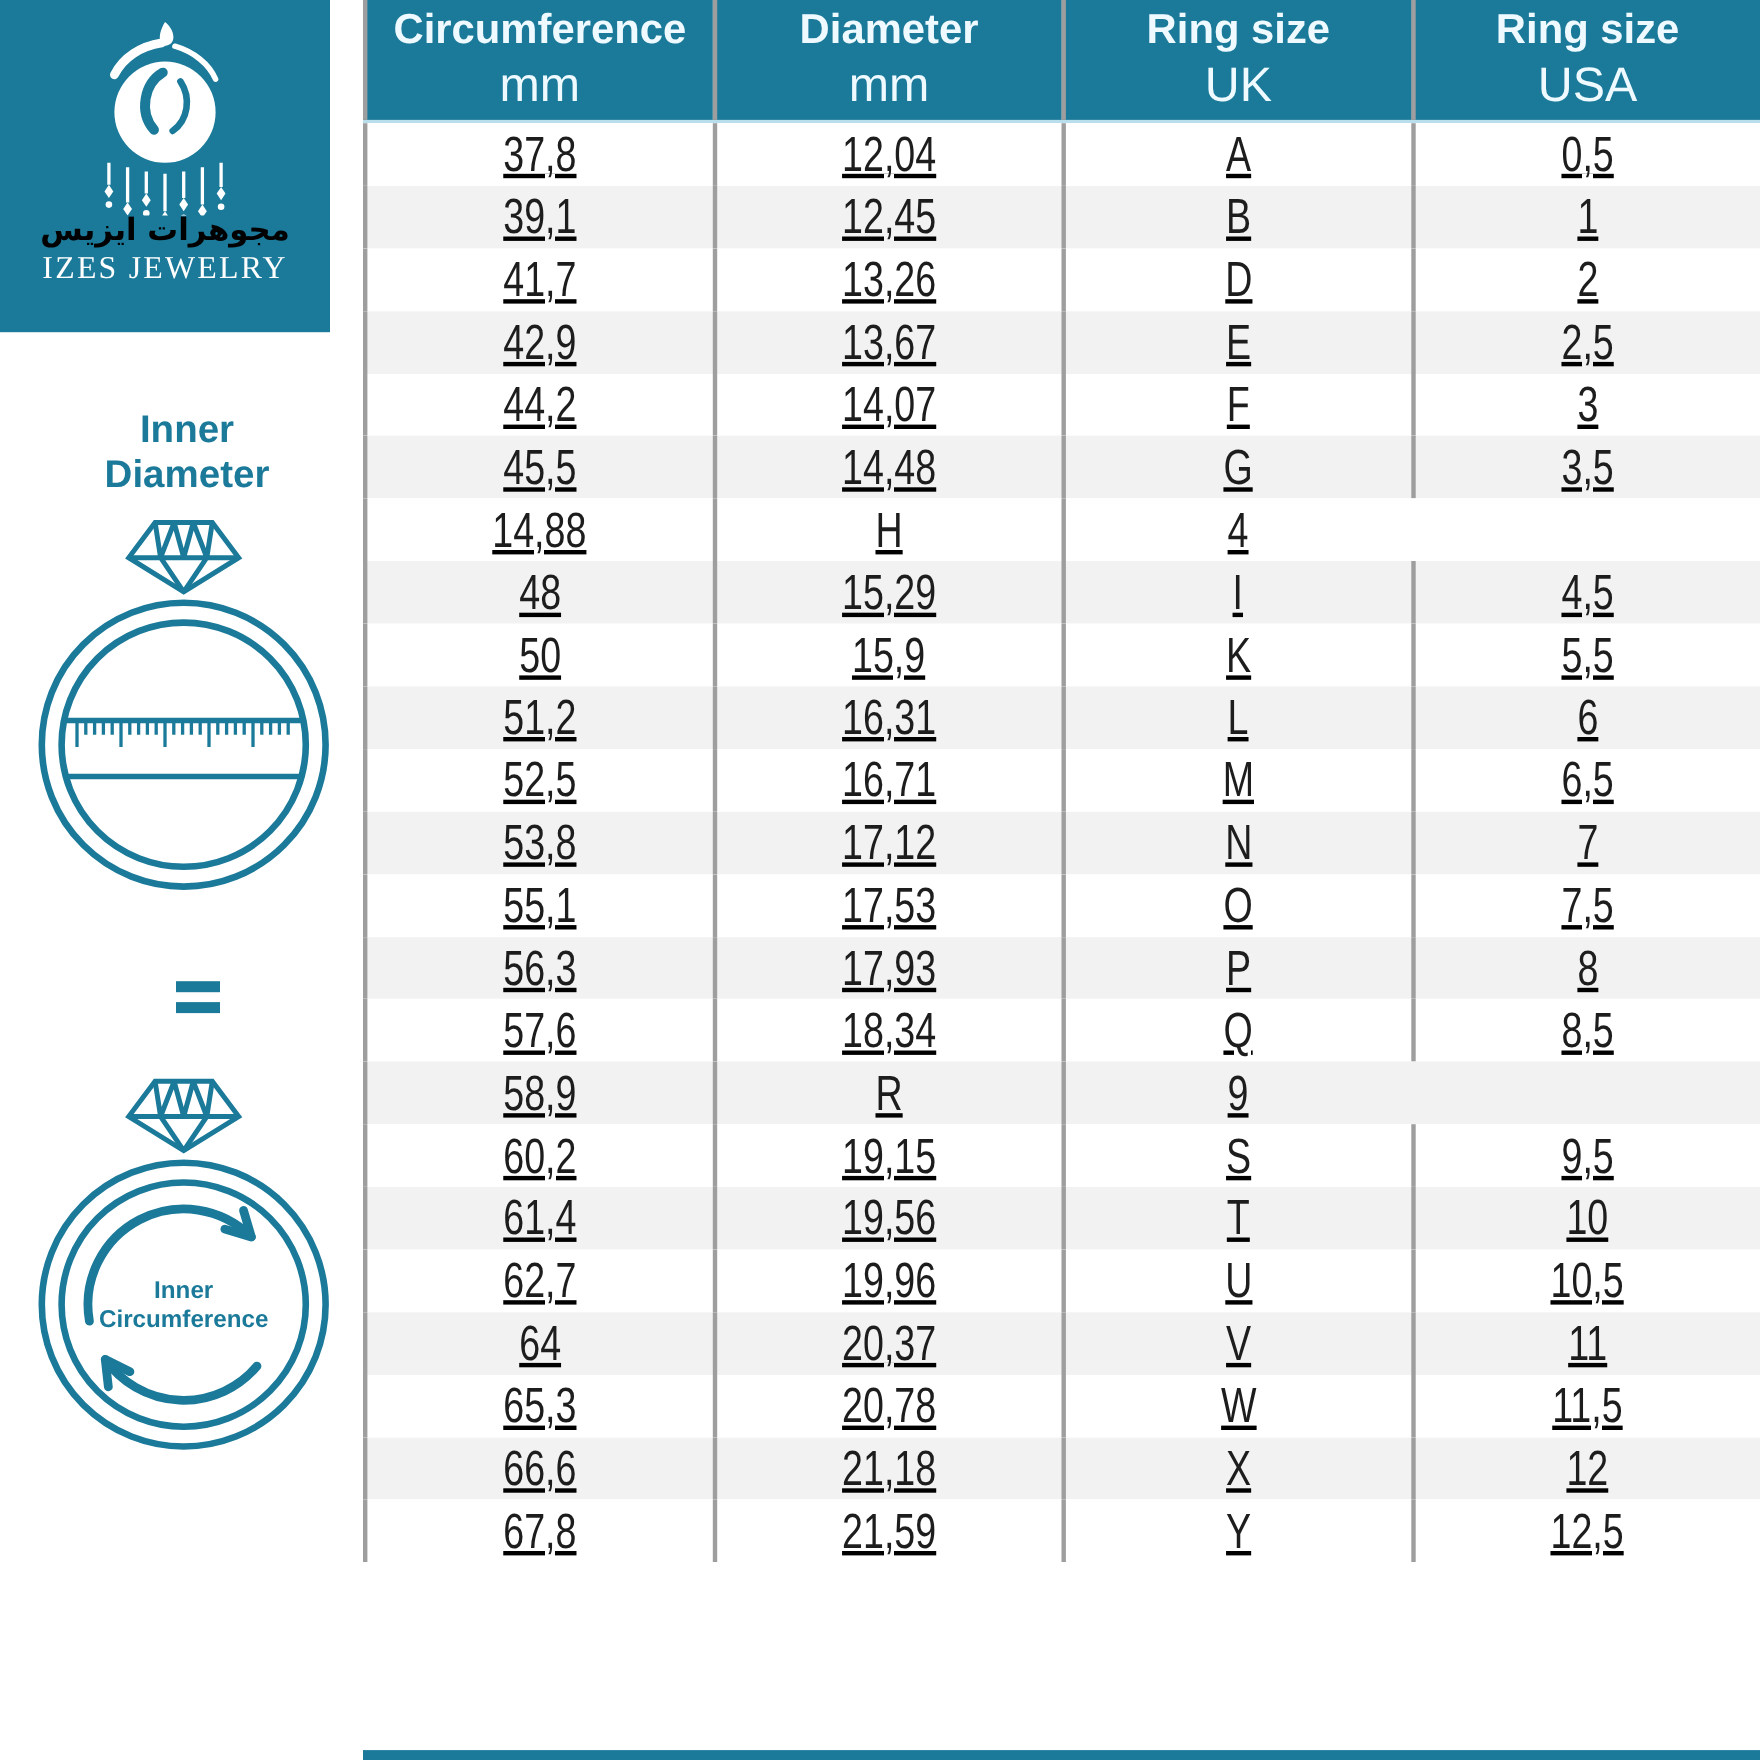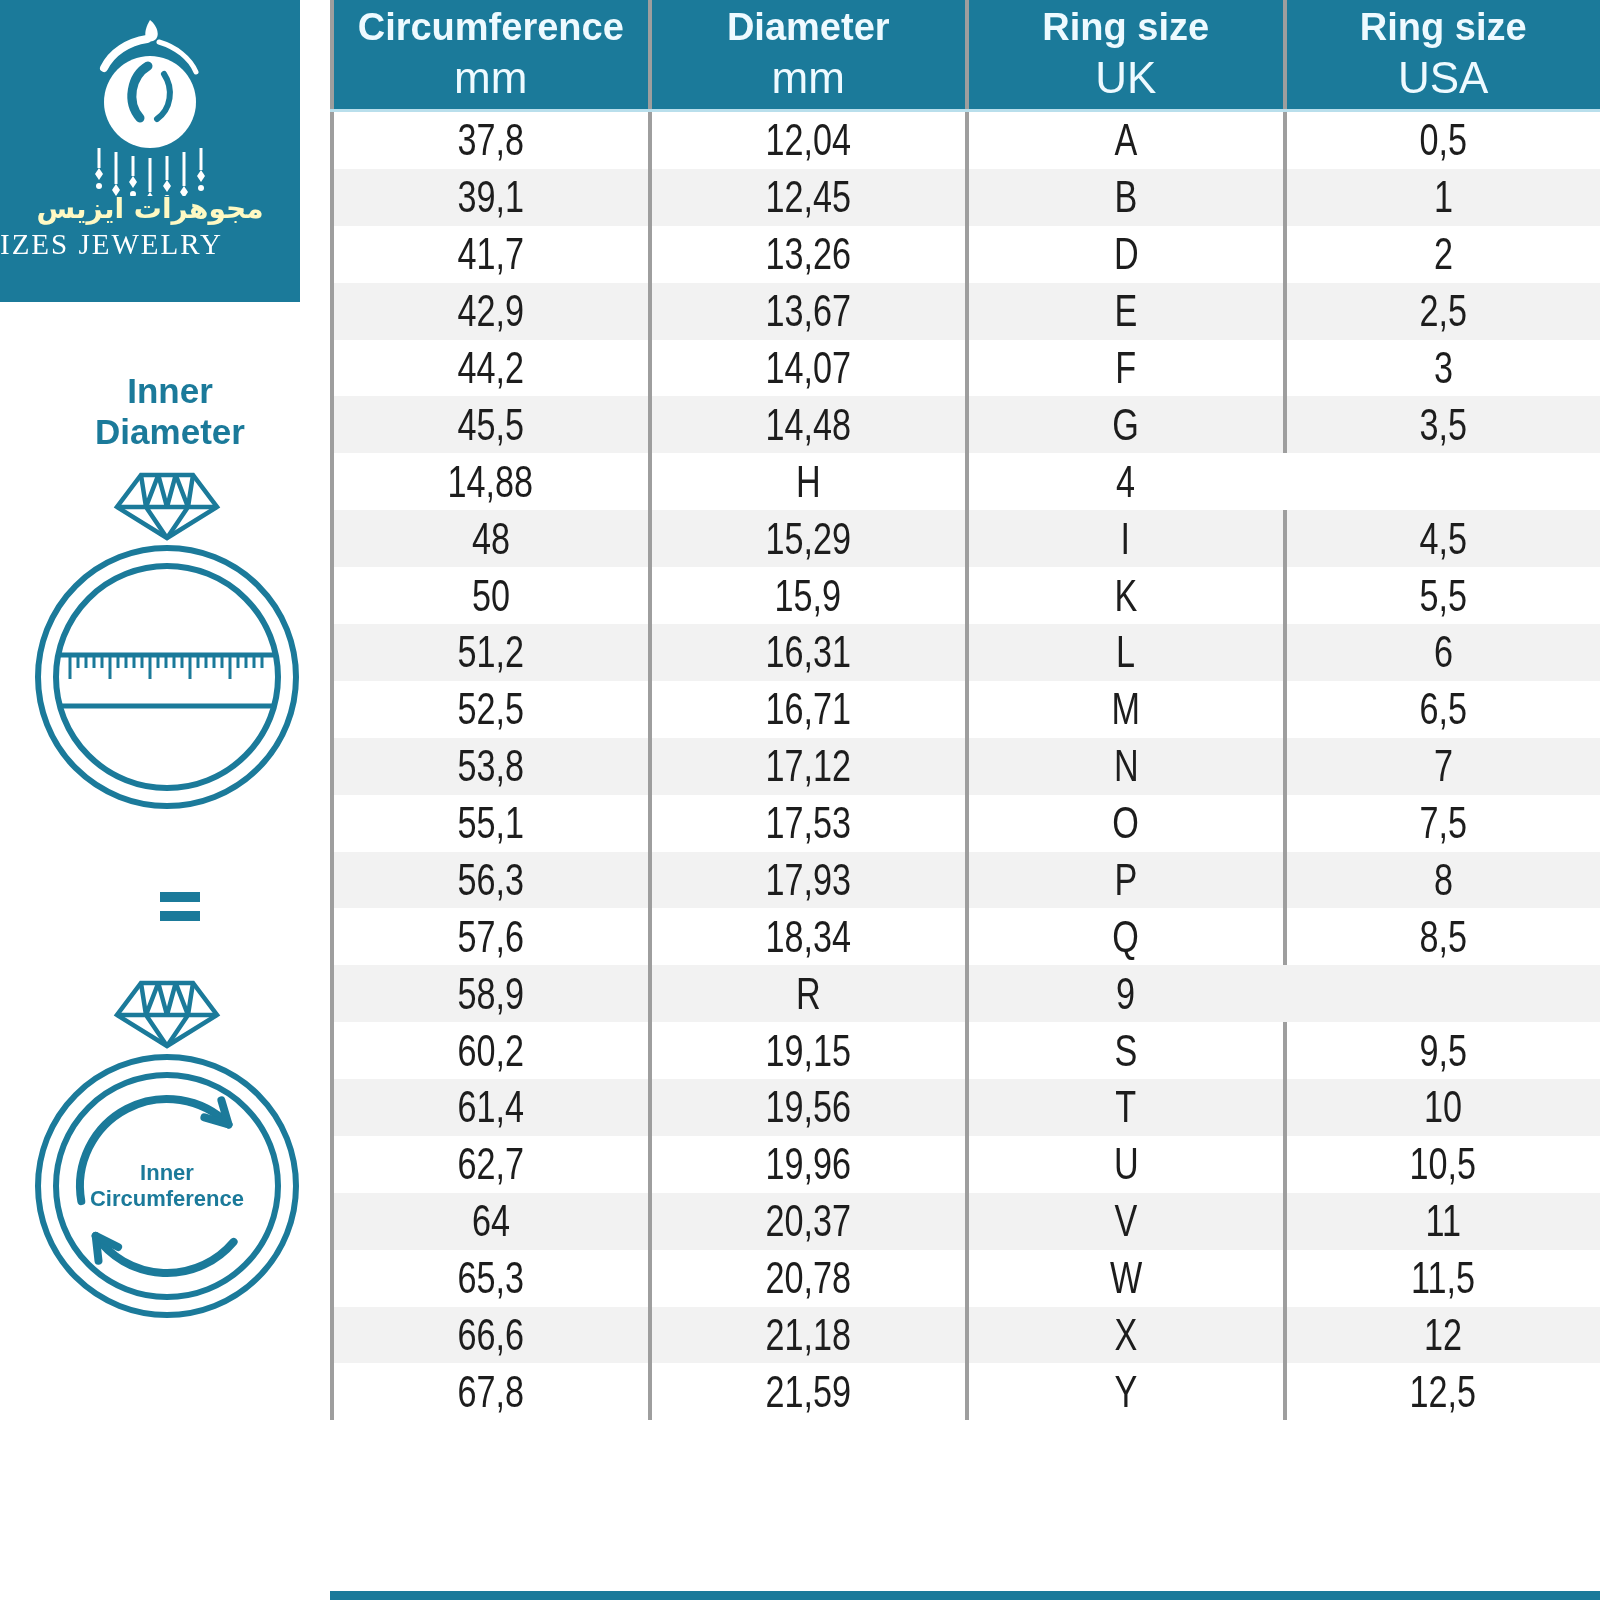--- a/index.html
+++ b/index.html
@@ -21,25 +21,25 @@
 
   
   .sidebar{position:absolute;left:0;top:0;width:330px;height:1600px;}
   .logo-box{
     position:absolute;left:0;top:0;width:300px;height:302px;
     background:var(--teal);
   }
   .logo-box svg{position:absolute;left:0;top:6px;}
   .brand-ar{
     position:absolute;left:0;top:192px;width:300px;text-align:center;
-    color:#fef9c3;font-size:28px;font-weight:700;
+    color:#000000;font-size:28px;font-weight:700;
     font-family:"DejaVu Sans", sans-serif;
   }
   .brand-en{
-    position:absolute;left:0;top:228px;width:300px;text-align:left;
+    position:absolute;left:0;top:228px;width:300px;text-align:center;
     color:#fff;font-size:29px;letter-spacing:2px;
     font-family:"Liberation Serif", serif;
   }
   .inner-diameter-label{
     position:absolute;left:0;top:370px;width:340px;
     text-align:center;color:var(--teal);
     font-size:35px;font-weight:700;line-height:41px;
   }
   .ring-svg{position:absolute;left:0;display:block;}
   #ring1{top:460px;}
@@ -69,21 +69,21 @@
     background:var(--teal);
     color:var(--header-text);
     display:flex;flex-direction:column;align-items:center;justify-content:center;
     gap:4px;
     border-left:4px solid var(--grid-line);
     font-size:38px;font-weight:600;
   }
   .header-cell .unit{font-size:44px;font-weight:400;}
   .table-body{
     flex:1 1 auto;
-    display:grid;grid-template-rows:repeat(26,1fr);
+    display:grid;grid-template-rows:repeat(26,1fr);text-decoration:underline;
   }
   .row{display:grid;grid-template-columns:repeat(4,1fr);background:#fff;}
   .row:nth-child(even){background:var(--row-alt);}
   .cell{
     display:flex;align-items:center;justify-content:center;
     border-left:4px solid var(--grid-line);
     color:var(--body-text);
     font-size:45px;font-weight:400;
   }
   .cond{display:inline-block;transform:scaleX(0.76);white-space:nowrap;}

